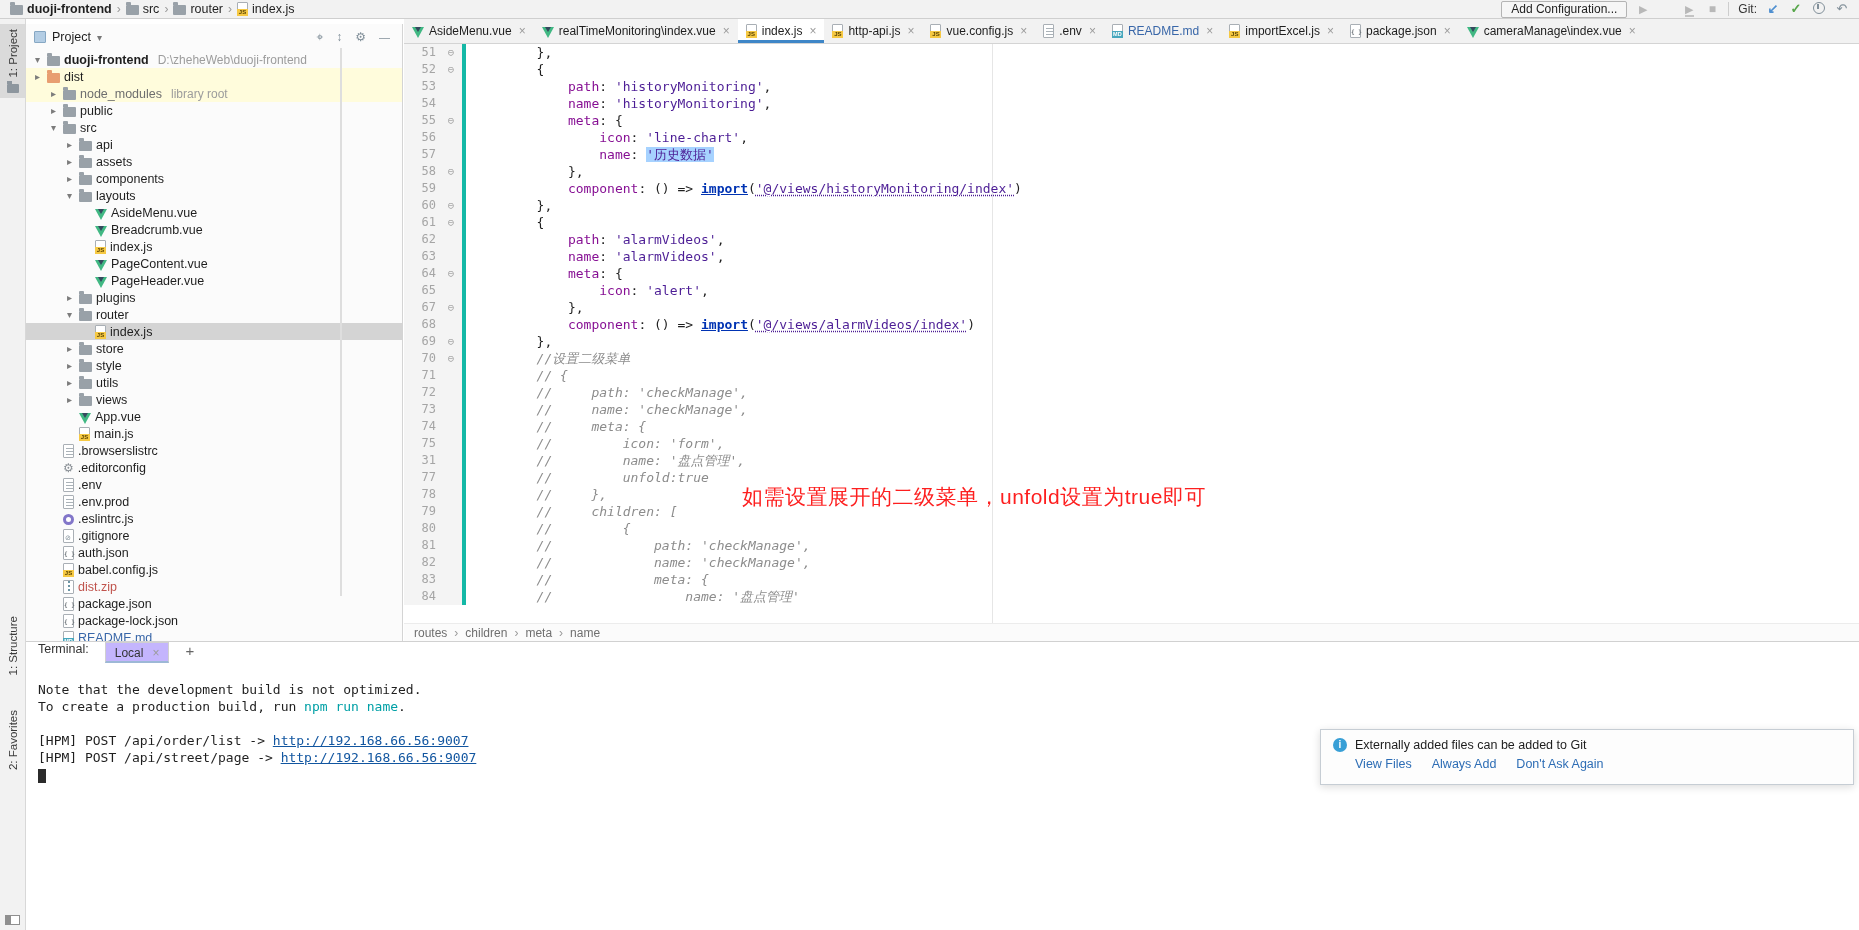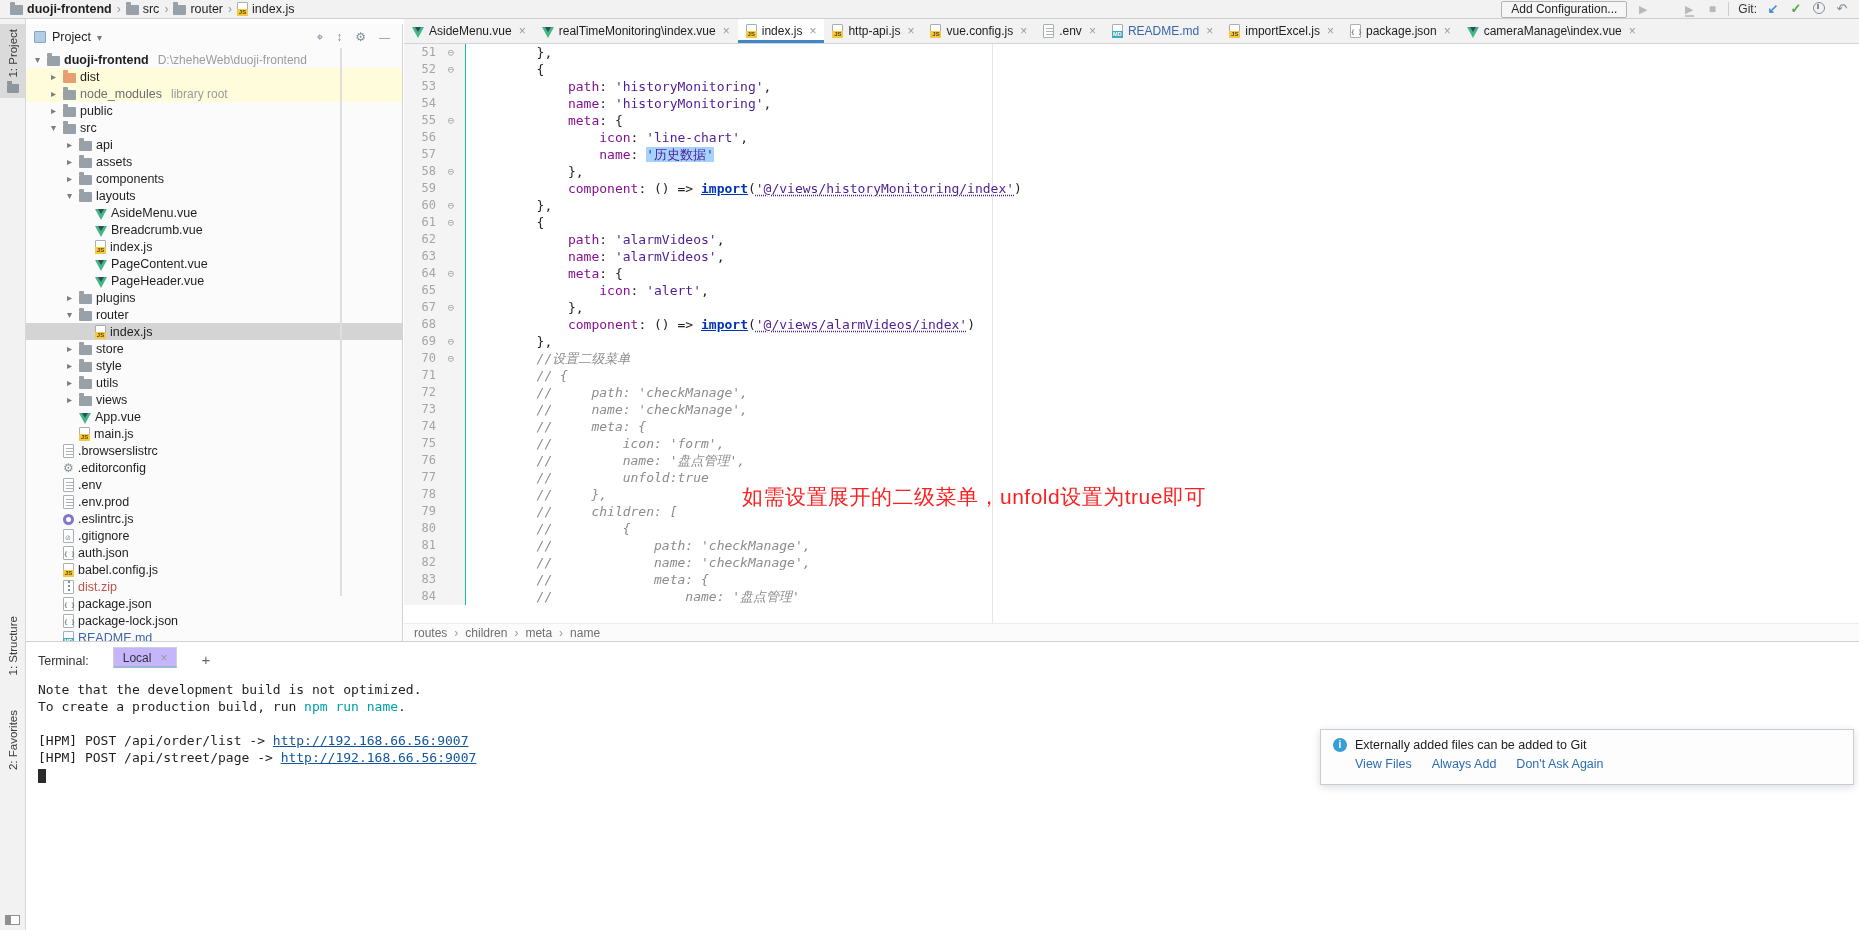--- a/index.html
+++ b/index.html
@@ -91,39 +91,39 @@
 #editor{position:absolute;left:404px;top:19px;right:0;height:622px;background:#fff;z-index:1}
 #tabstrip{height:25px;background:#f2f2f2;border-bottom:1px solid #d4d4d4;display:flex;align-items:stretch;overflow:hidden}
 .tab{display:flex;align-items:center;gap:5px;padding:0 8px;font-size:12px;white-space:nowrap}
 .tab.active{background:#fff;box-shadow:inset 0 -3px 0 #3e86c7}
 .tlabel.blue{color:#3866a8}
 .close{color:#9b9b9b;font-size:12px;margin-left:2px}
 .close::before{content:"\00D7"}
 #code-wrap{position:relative;height:579px;overflow:hidden}
 .margin-line{position:absolute;left:588px;top:0;bottom:0;width:1px;background:#e6e6e6}
 .cl{display:flex;height:17px;line-height:17px;font-family:"DejaVu Sans Mono",monospace;font-size:13px;position:relative}
-.gut{width:62px;background:#f4f4f4;border-right:1px solid #14b8a6;display:flex;flex:none}
+.gut{width:62px;background:#f4f4f4;border-right:4px solid #14b8a6;display:flex;flex:none}
 .lnum{width:36px;text-align:right;color:#a5a5a5;font-size:12px;padding-right:4px}
 .fold{width:22px;text-align:center;color:#a9a9a9;font-size:11px}
 .fold.has::before{content:"\2296"}
 .ctext{white-space:pre;padding-left:8px}
 .tp{color:#1f1f1f}
 .tk{color:#871094}
 .ts{color:#4c1d95;font-weight:normal}
 .hl{background:#a6d2ff}
 .tkw{color:#0033b3;font-weight:bold;text-decoration:underline}
 .sl{text-decoration:underline dotted;text-underline-offset:2px}
 .tc{color:#8c8c8c;font-style:italic}
 #ed-crumbs{height:18px;border-top:1px solid #ececec;display:flex;align-items:center;padding-left:10px;gap:7px;font-size:12px;color:#7a7a7a;background:#fbfbfb}
 .ecrumb{color:#6f6f6f}
 #annotation{position:absolute;left:742px;top:483px;font-size:21px;color:#fd1f1f;z-index:4;letter-spacing:.5px;white-space:nowrap}
 
 
 #terminal{position:absolute;left:26px;top:641px;right:0;bottom:0;background:#fff;border-top:1px solid #d1d1d1;z-index:2}
-.term-header{height:26px;display:flex;align-items:flex-end;padding-left:12px;gap:24px;font-size:12.5px;color:#333}
+.term-header{height:26px;display:flex;align-items:flex-start;padding-left:12px;gap:16px;font-size:12.5px;color:#333}
 .term-tab{display:flex;align-items:center;gap:7px;border:1px solid #d0d0d0;border-bottom:2px solid #9db8d6;background:#c4b5fd;padding:1px 9px 0 9px;font-size:12px;height:21px}
 .term-plus{color:#666;font-size:15px}
 #term-body{padding:13px 0 0 12px;font-family:"DejaVu Sans Mono",monospace;font-size:13px;color:#1f1f1f}
 .tl{height:17px;line-height:17px;white-space:pre}
 .tnpm{color:#00a0a6}
 .tlink{color:#1256a0;text-decoration:underline}
 .tcursor{display:inline-block;width:8px;height:14px;background:#2b2b2b;vertical-align:middle}
 
 
 #notif{position:absolute;left:1320px;top:729px;width:534px;height:56px;background:#fdfdfd;border:1px solid #c6cdd4;box-shadow:0 2px 8px rgba(0,0,0,.14);padding:8px 12px;z-index:8}
@@ -199,21 +199,21 @@
       <span class="i-hide"></span>
     </span>
   </div>
   <div id="tree">
       <div class="trow" style="padding-left: 6px;">
         <span class="arr open"></span>
         <span class="ic i-folder"></span>
         <span class="lbl bold">duoji-frontend</span>
         <span class="suffix">D:\zheheWeb\duoji-frontend</span>
       </div>
-      <div class="trow bg-yellow" style="padding-left: 22px;">
+      <div class="trow bg-yellow" style="padding-left: 6px;">
         <span class="arr closed"></span>
         <span class="ic i-folder-ex"></span>
         <span class="lbl">dist</span>
       </div>
       <div class="trow bg-yellow" style="padding-left: 22px;">
         <span class="arr closed"></span>
         <span class="ic i-folder"></span>
         <span class="lbl gray">node_modules</span>
         <span class="suffix">library root</span>
       </div>
@@ -600,21 +600,21 @@
         </div>
         <div class="cl">
           <span class="gut">
             <span class="lnum">75</span>
             <span class="fold"></span>
           </span>
           <span class="ctext"><span class="tc">        //         icon: 'form',</span></span>
         </div>
         <div class="cl">
           <span class="gut">
-            <span class="lnum">76</span>
+            <span class="lnum">31</span>
             <span class="fold"></span>
           </span>
           <span class="ctext"><span class="tc">        //         name: '盘点管理',</span></span>
         </div>
         <div class="cl">
           <span class="gut">
             <span class="lnum">77</span>
             <span class="fold"></span>
           </span>
           <span class="ctext"><span class="tc">        //         unfold:true</span></span>

